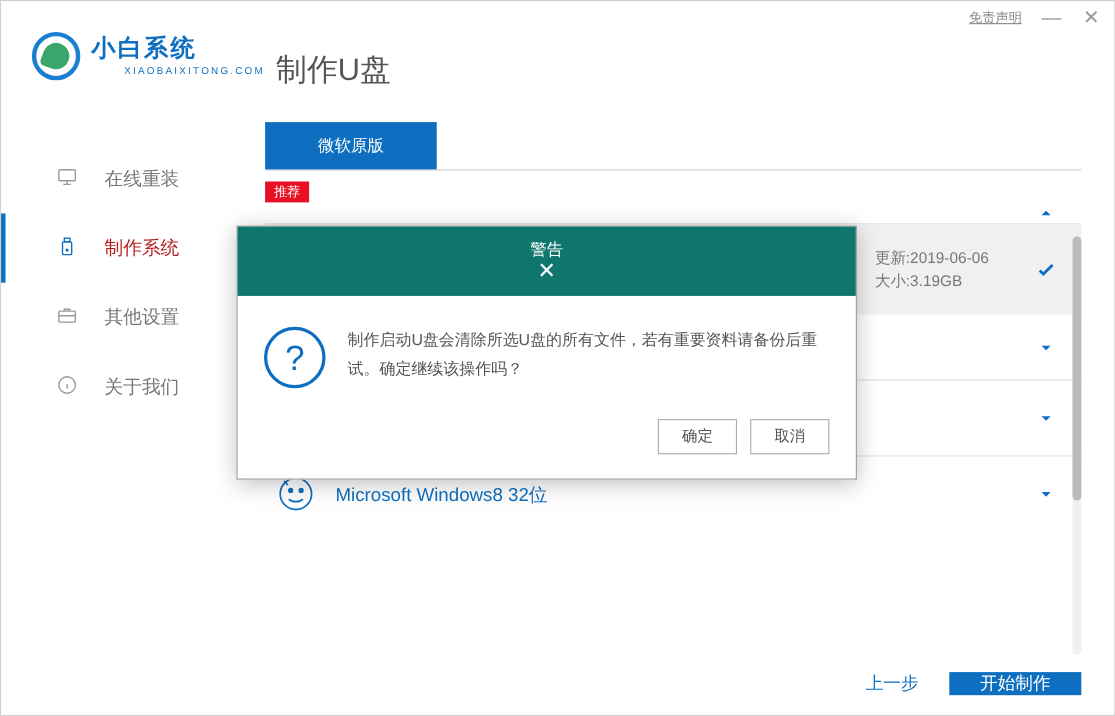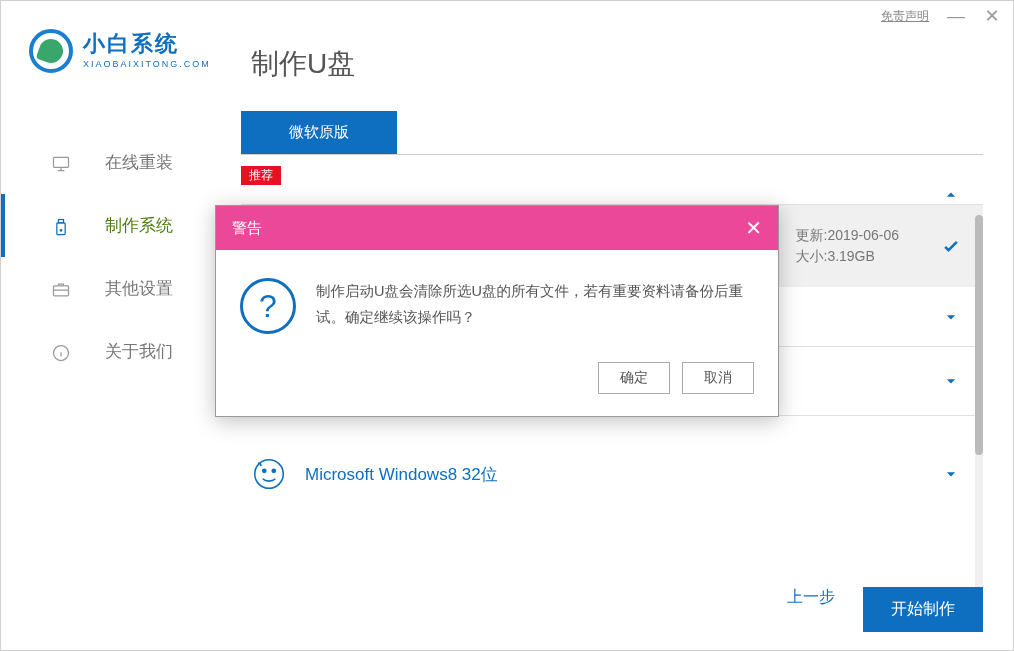--- a/index.html
+++ b/index.html
@@ -68,45 +68,46 @@
     .logo-cn {
       color: #0e6fc0;
       font-size: 22px;
       font-weight: bold;
       letter-spacing: 2px;
     }
     .logo-en {
       color: #0e6fc0;
       font-size: 9px;
       letter-spacing: 2px;
+      margin-left: 30px;
     }
     .page-title {
       position: absolute;
       top: 44px; left: 250px;
       font-size: 28px;
       color: #555;
       font-weight: 400;
     }
     .sidebar {
       position: absolute;
       left: 0; top: 130px;
       width: 220px;
     }
     .sidebar-item {
       display: flex;
-      align-items: flex-end;
-      gap: 34px;
+      align-items: flex-start;
+      gap: 24px;
       padding: 20px 0 20px 50px;
       color: #777;
       font-size: 17px;
       cursor: pointer;
       position: relative;
     }
     .sidebar-item.active {
-      color: #4d7c0f;
+      color: #b91c1c;
     }
     .sidebar-item.active::before {
       content: "";
       position: absolute;
       left: 0; top: 0; bottom: 0;
       width: 4px;
       background: #0e6fc0;
     }
     .sidebar-icon {
       width: 20px; height: 20px;
@@ -204,43 +205,44 @@
       margin-left: 29px;
     }
     .btn-text {
       color: #0e6fc0;
       font-size: 16px;
       cursor: pointer;
     }
     .btn-primary {
       background: #0e6fc0;
       color: #fff;
-      padding: 12px 28px;
+      padding: 0 28px;
       font-size: 16px;
       cursor: pointer;
       border: none;
     }
     
     .dialog {
       position: absolute;
       left: 214px; top: 204px;
       width: 564px;
       background: #fff;
       border: 1px solid #999;
       box-shadow: 0 4px 20px rgba(0,0,0,0.25);
       z-index: 100;
     }
     .dialog-header {
-      background: #ec4899;
+      background: #0f766e;
       color: #fff;
       padding: 12px 16px;
       font-size: 15px;
       display: flex;
       justify-content: space-between;
       align-items: center;
+      flex-direction: column;
     }
     .dialog-close {
       cursor: pointer;
       font-size: 20px;
       line-height: 1;
     }
     .dialog-body {
       display: flex;
       padding: 28px 24px 18px 24px;
       gap: 20px;
@@ -395,21 +397,21 @@
       </div>
       <div class="os-title">Microsoft Windows7 32位</div>
       <div class="row-action">
         <svg viewBox="0 0 24 24" fill="#0e6fc0">
             <path d="M7 10l5 5 5-5z"></path>
           </svg>
       </div>
     </div>
 
     
-    <div class="os-row" style="border-bottom:none;margin-top:24px;">
+    <div class="os-row" style="border-bottom:none;">
       <div class="os-icon">
         <svg viewBox="0 0 48 48" fill="none" stroke="#0e6fc0" stroke-width="2">
           <circle cx="24" cy="24" r="18"></circle>
           <circle cx="18" cy="20" r="2" fill="#0e6fc0"></circle>
           <circle cx="30" cy="20" r="2" fill="#0e6fc0"></circle>
           <path d="M16 30c4 4 12 4 16 0"></path>
           <path d="M10 10c2 0 4 2 4 4"></path>
         </svg>
       </div>
       <div class="os-title">Microsoft Windows8 32位</div>

